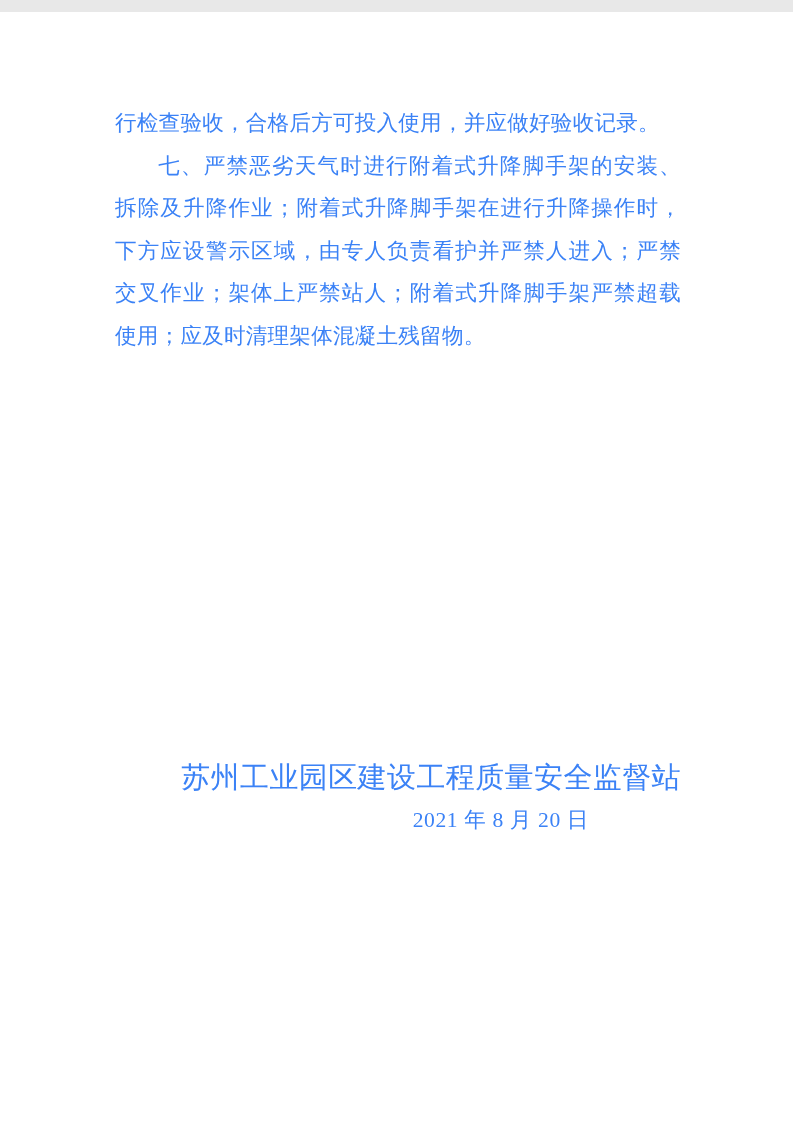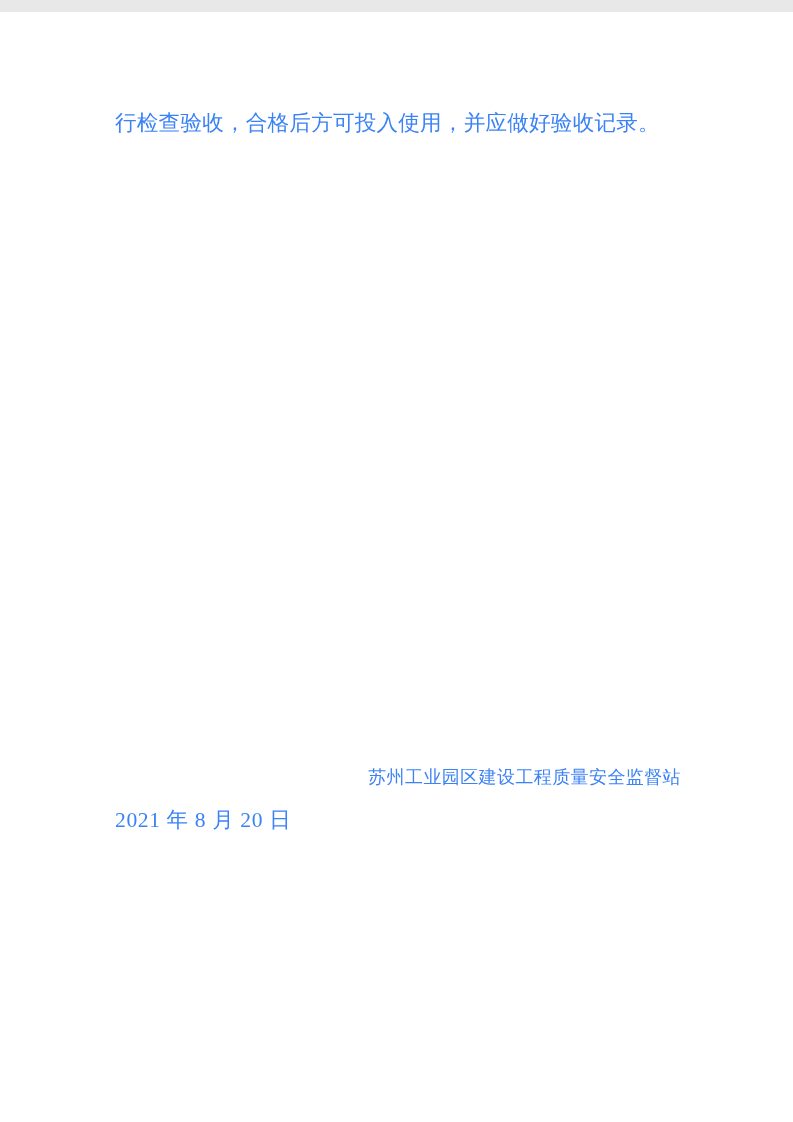--- a/index.html
+++ b/index.html
@@ -34,42 +34,44 @@
     text-indent: 2em;
   }
   .closing-block {
     position: absolute;
     left: 115px;
     top: 744px;
     width: 566px;
   }
   .issuer-line {
     margin: 0;
-    font-size: 18px;
+    font-size: 29px;
     line-height: 42.5px;
     text-align: right;
     letter-spacing: 0.4px;
     white-space: nowrap;
   }
   .date-line {
     margin: 0;
     font-size: 21.6px;
     line-height: 42.5px;
+    text-align: right;
     padding-right: 92px;
     letter-spacing: 0.6px;
     white-space: nowrap;
   }
 </style>
 </head>
 <body>
 
 <div class="page">
 
   <div class="body-text">
     <p>行检查验收，合格后方可投入使用，并应做好验收记录。</p>
+    <p class="indent">七、严禁恶劣天气时进行附着式升降脚手架的安装、拆除及升降作业；附着式升降脚手架在进行升降操作时，下方应设警示区域，由专人负责看护并严禁人进入；严禁交叉作业；架体上严禁站人；附着式升降脚手架严禁超载使用；应及时清理架体混凝土残留物。</p>
   </div>
 
   <div class="closing-block">
     <p class="issuer-line">苏州工业园区建设工程质量安全监督站</p>
     <p class="date-line">2021 年 8 月 20 日</p>
   </div>
 
 </div>
 
 </body></html>

